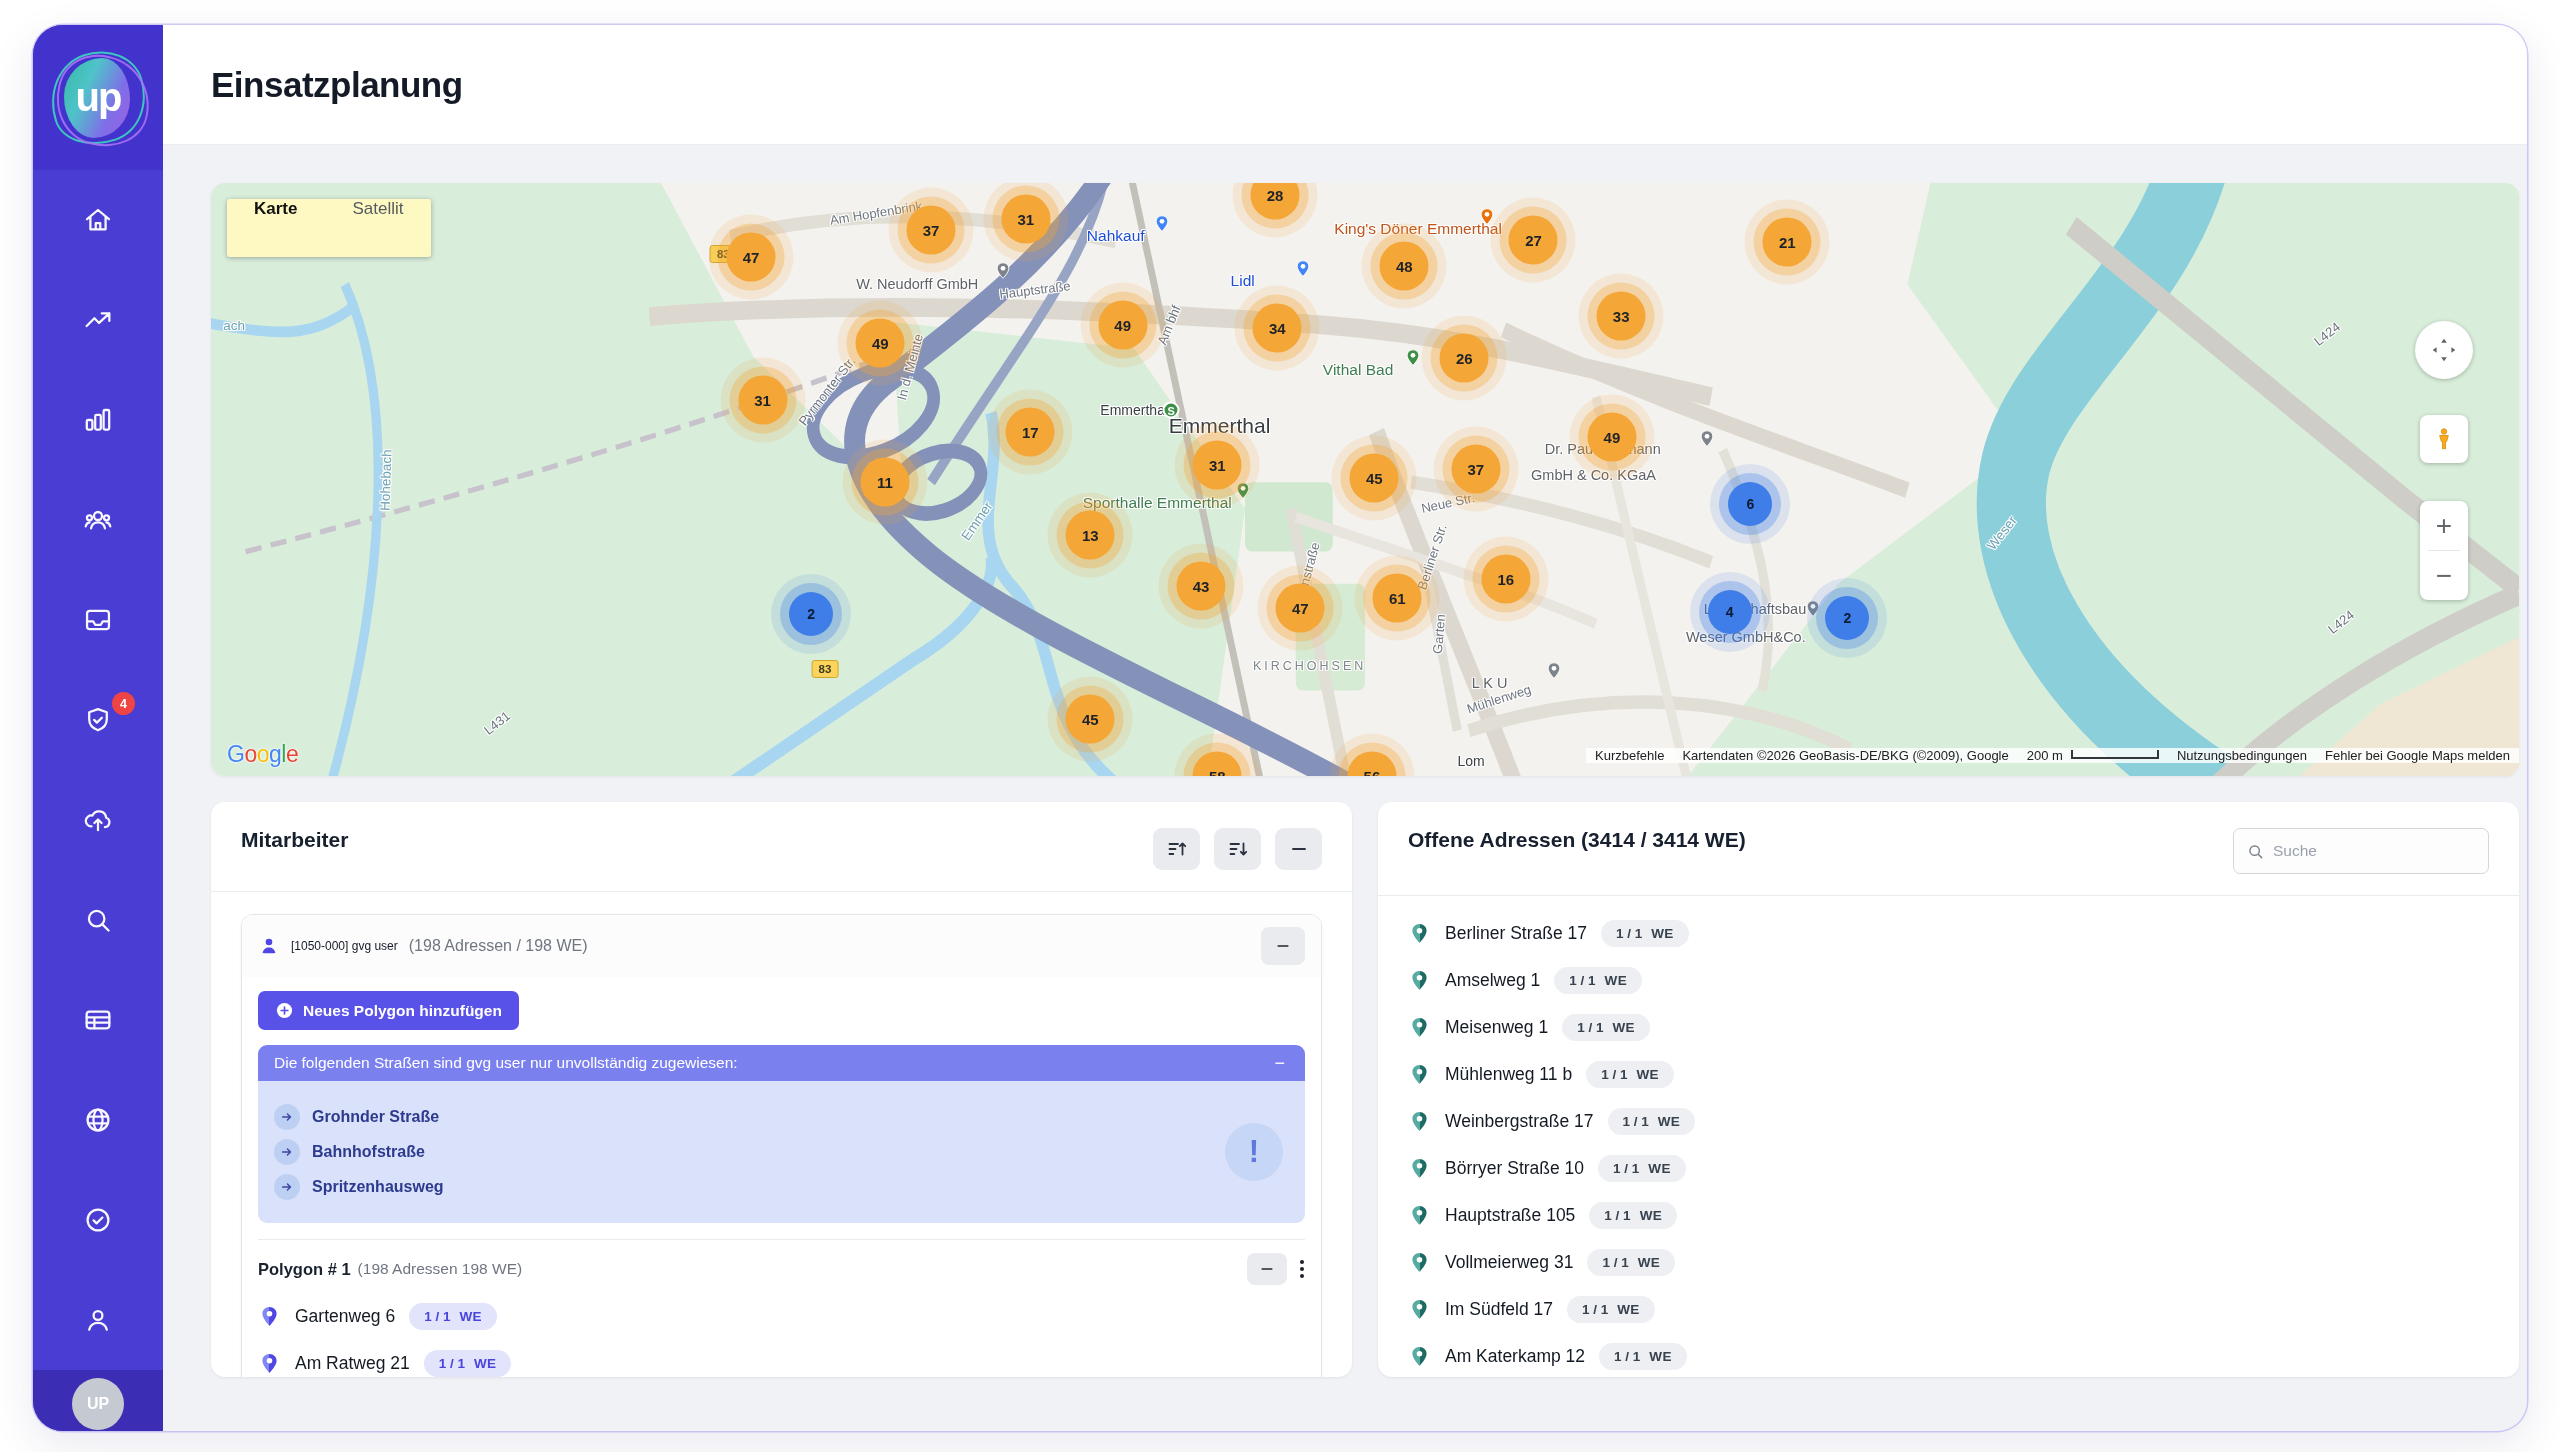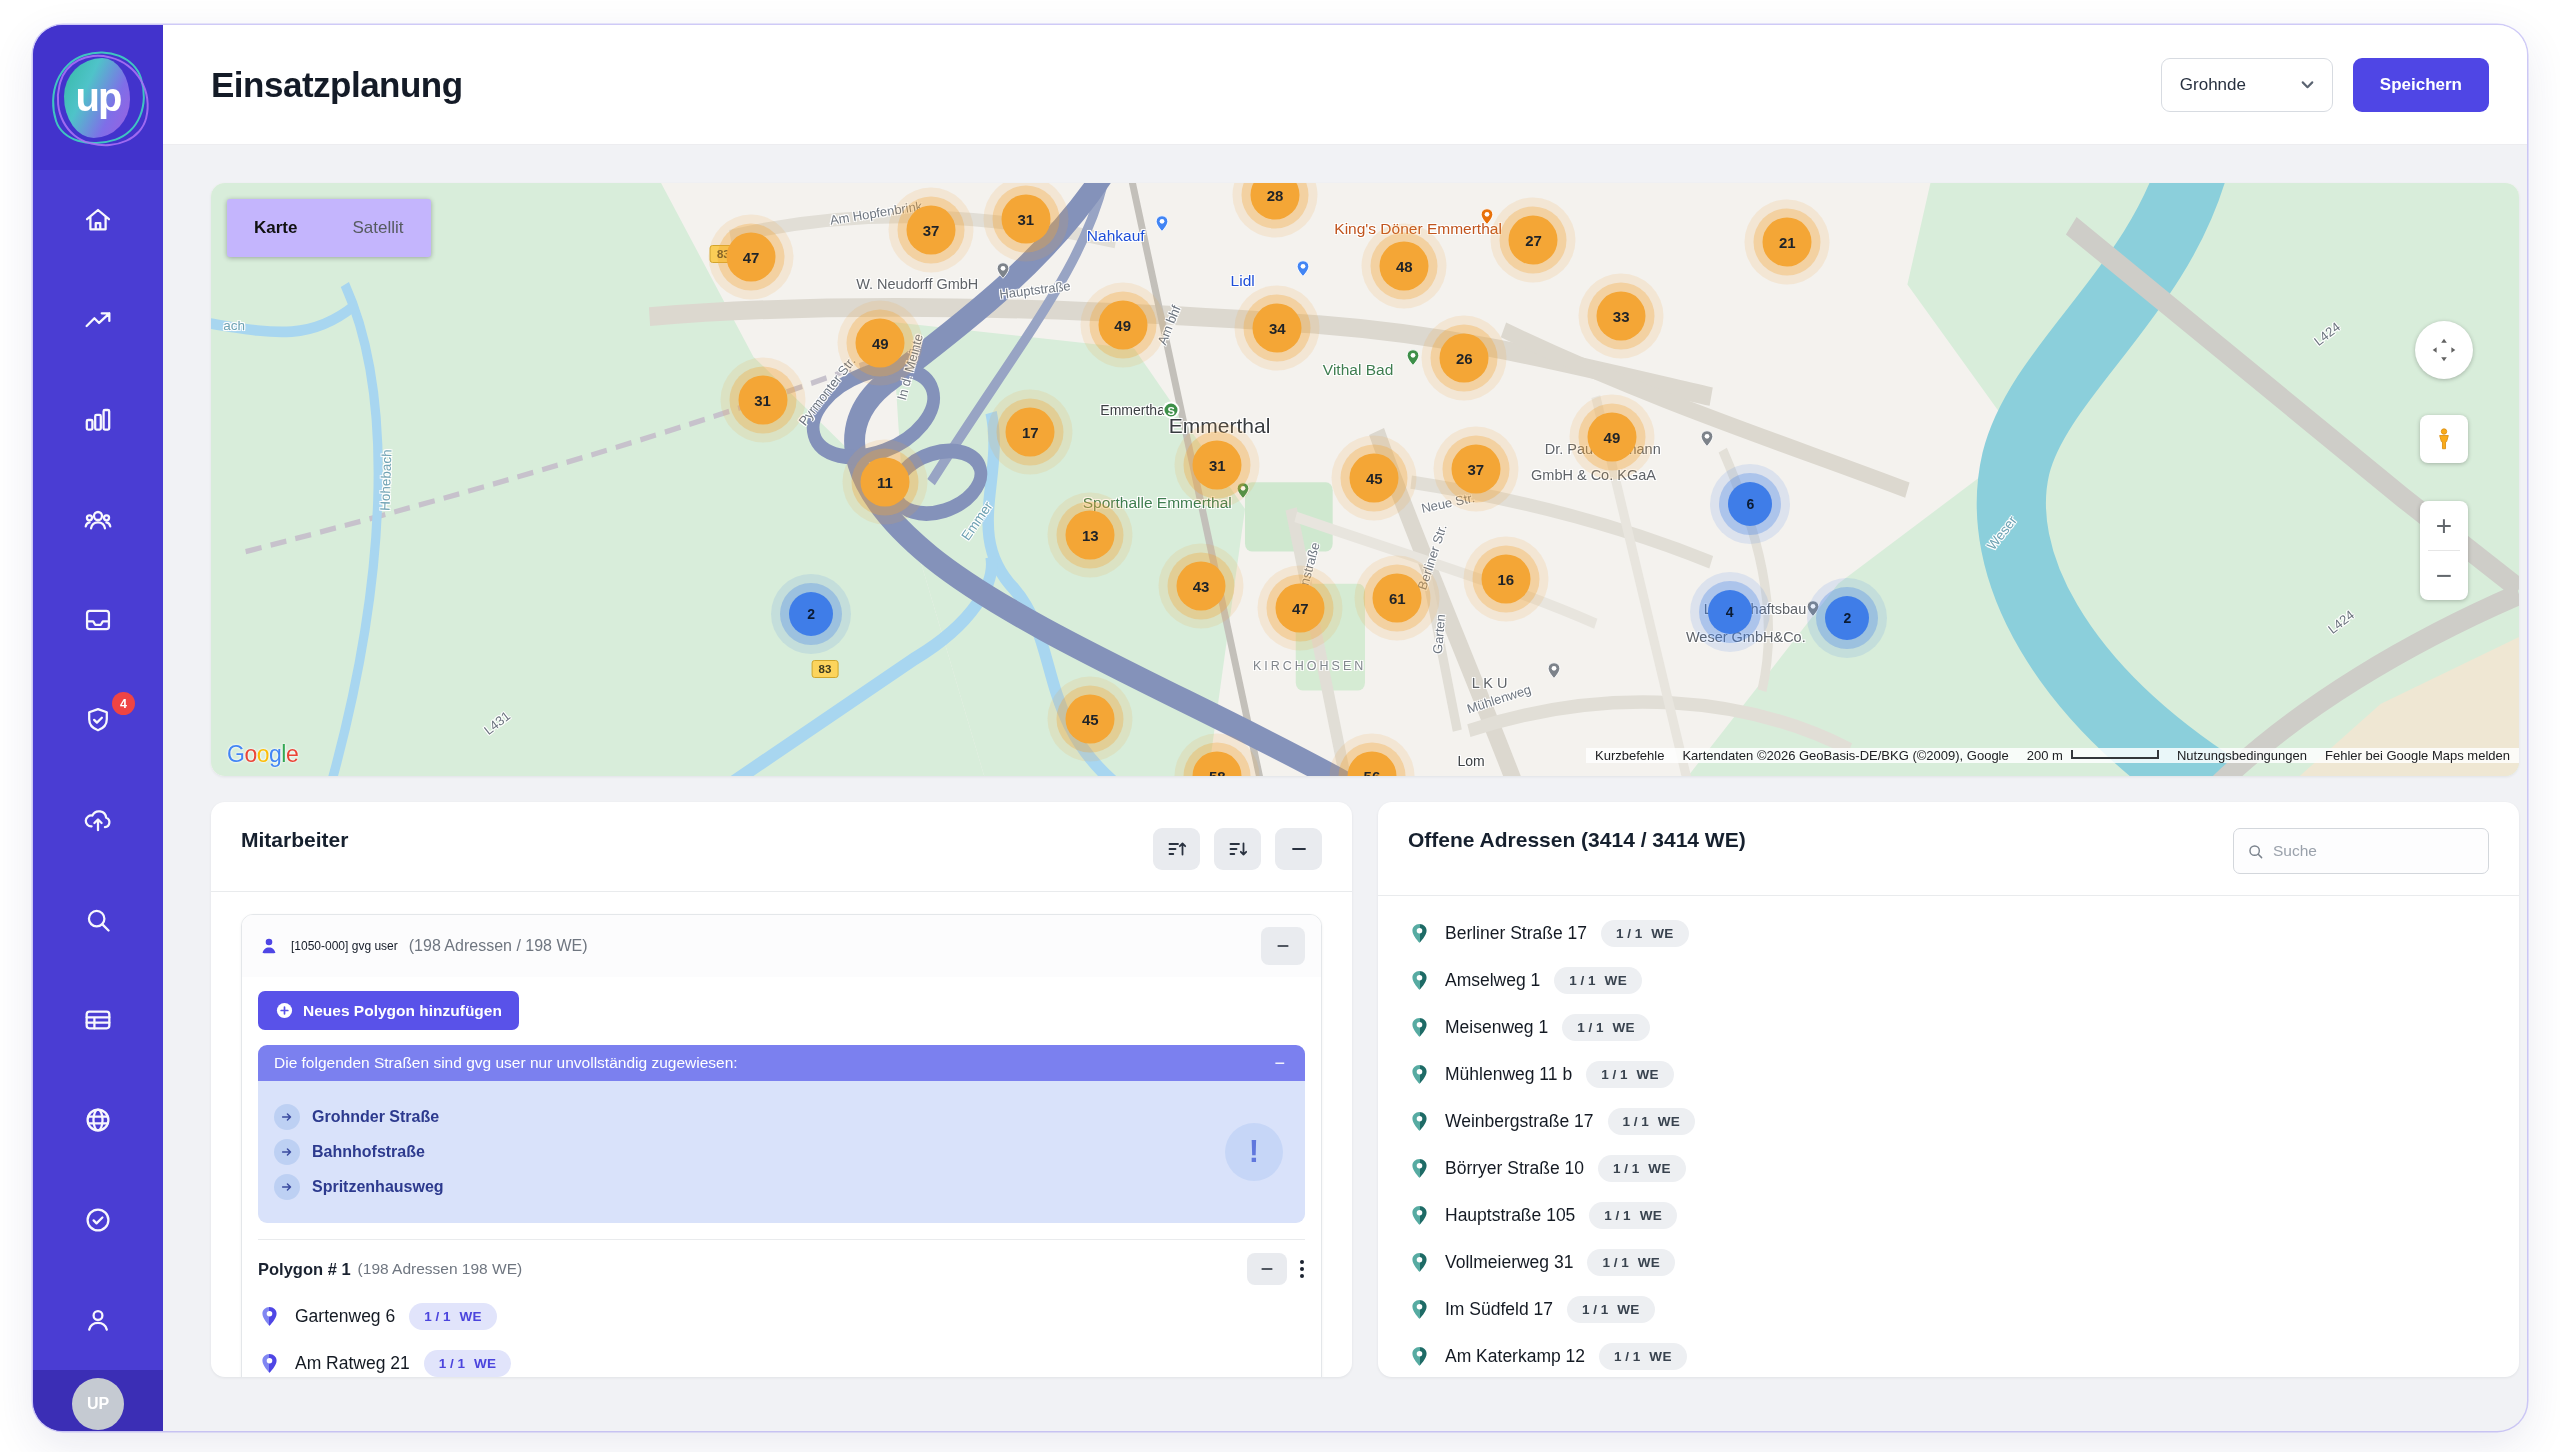--- a/index.html
+++ b/index.html
@@ -70,22 +70,22 @@
             box-shadow:0 0 0 9px rgba(244,166,54,.32), 0 0 0 18px rgba(244,166,54,.14); }
   .marker.blue { width:44px; height:44px; font-size:14px; background:#3f7de8; color:#0b1b33;
             box-shadow:0 0 0 9px rgba(63,125,232,.30), 0 0 0 18px rgba(63,125,232,.13); }
 
   .route-badge { position:absolute; transform:translate(-50%,-50%); background:#fcd45c; border:1px solid #cfa62c;
                  border-radius:3px; color:#3c3a20; font-size:11.5px; font-weight:700; padding:2px 6px; pointer-events:none; }
   .poi-pin { position:absolute; transform:translate(-50%,-100%); pointer-events:none; }
   .sbahn { position:absolute; transform:translate(-50%,-50%); width:17px; height:17px; border-radius:50%; background:#3d8f48;
            border:2px solid #fff; color:#fff; font-size:11px; font-weight:700; display:flex; align-items:center; justify-content:center; pointer-events:none; }
 
-  .maptype { position:absolute; left:16px; top:16px; height:58px; background:#c4b5fd; border-radius:3px;
-             box-shadow:0 1px 5px rgba(0,0,0,.3); display:flex; align-items:center; z-index:5; }
+  .maptype { position:absolute; left:16px; top:16px; height:58px; background:#fef9c3; border-radius:3px;
+             box-shadow:0 1px 5px rgba(0,0,0,.3); display:flex; align-items:flex-start; z-index:5; }
   .maptype button { border:none; background:none; font-family:inherit; font-size:17px; padding:0 27px; cursor:pointer; color:#565b60; }
   .maptype button.active { font-weight:700; color:#111; }
   .maptype .sep { width:1px; background:#e8e8e8; }
 
   .pan-ctl { position:absolute; right:46px; top:138px; width:58px; height:58px; background:#fff; border-radius:50%;
              box-shadow:0 1px 4px rgba(0,0,0,.25); display:flex; align-items:center; justify-content:center; cursor:pointer; z-index:5; }
   .pegman { position:absolute; right:51px; top:232px; width:48px; height:48px; background:#fff; border-radius:8px;
             box-shadow:0 1px 4px rgba(0,0,0,.25); display:flex; align-items:center; justify-content:center; cursor:pointer; z-index:5; }
   .zoom-ctl { position:absolute; right:51px; top:318px; width:48px; background:#fff; border-radius:8px;
               box-shadow:0 1px 4px rgba(0,0,0,.25); display:flex; flex-direction:column; z-index:5; }
@@ -274,29 +274,20 @@
    </div>
       </nav>
     <div class="sidebar-footer">
       <div class="avatar">UP</div>
     </div>
   </aside>
 
   <div class="main">
     <header class="topbar">
       <h1 class="page-title">Einsatzplanung</h1>
-      <div class="top-actions">
-        <div class="select">
-          <span>Grohnde</span>
-          <svg viewBox="0 0 16 16">
-              <path d="m3.5 6 4.5 4.5L12.5 6"></path>
-            </svg>
-        </div>
-        <button class="btn-primary">Speichern</button>
-      </div>
     </header>
 
     <div class="content">
 
       <section class="card map-card">
         <div class="map">
           <svg class="terrain" viewBox="0 0 1000 222" preserveAspectRatio="none">
             <rect width="1000" height="222" fill="#f4f2ee"></rect>
             <path d="M0 0 H195 L235 65 L300 120 L335 222 H0 Z" fill="#d8edda"></path>
             <path d="M295 52 L400 62 L448 122 L432 222 L335 222 L300 120 Z" fill="#d8edda"></path>

